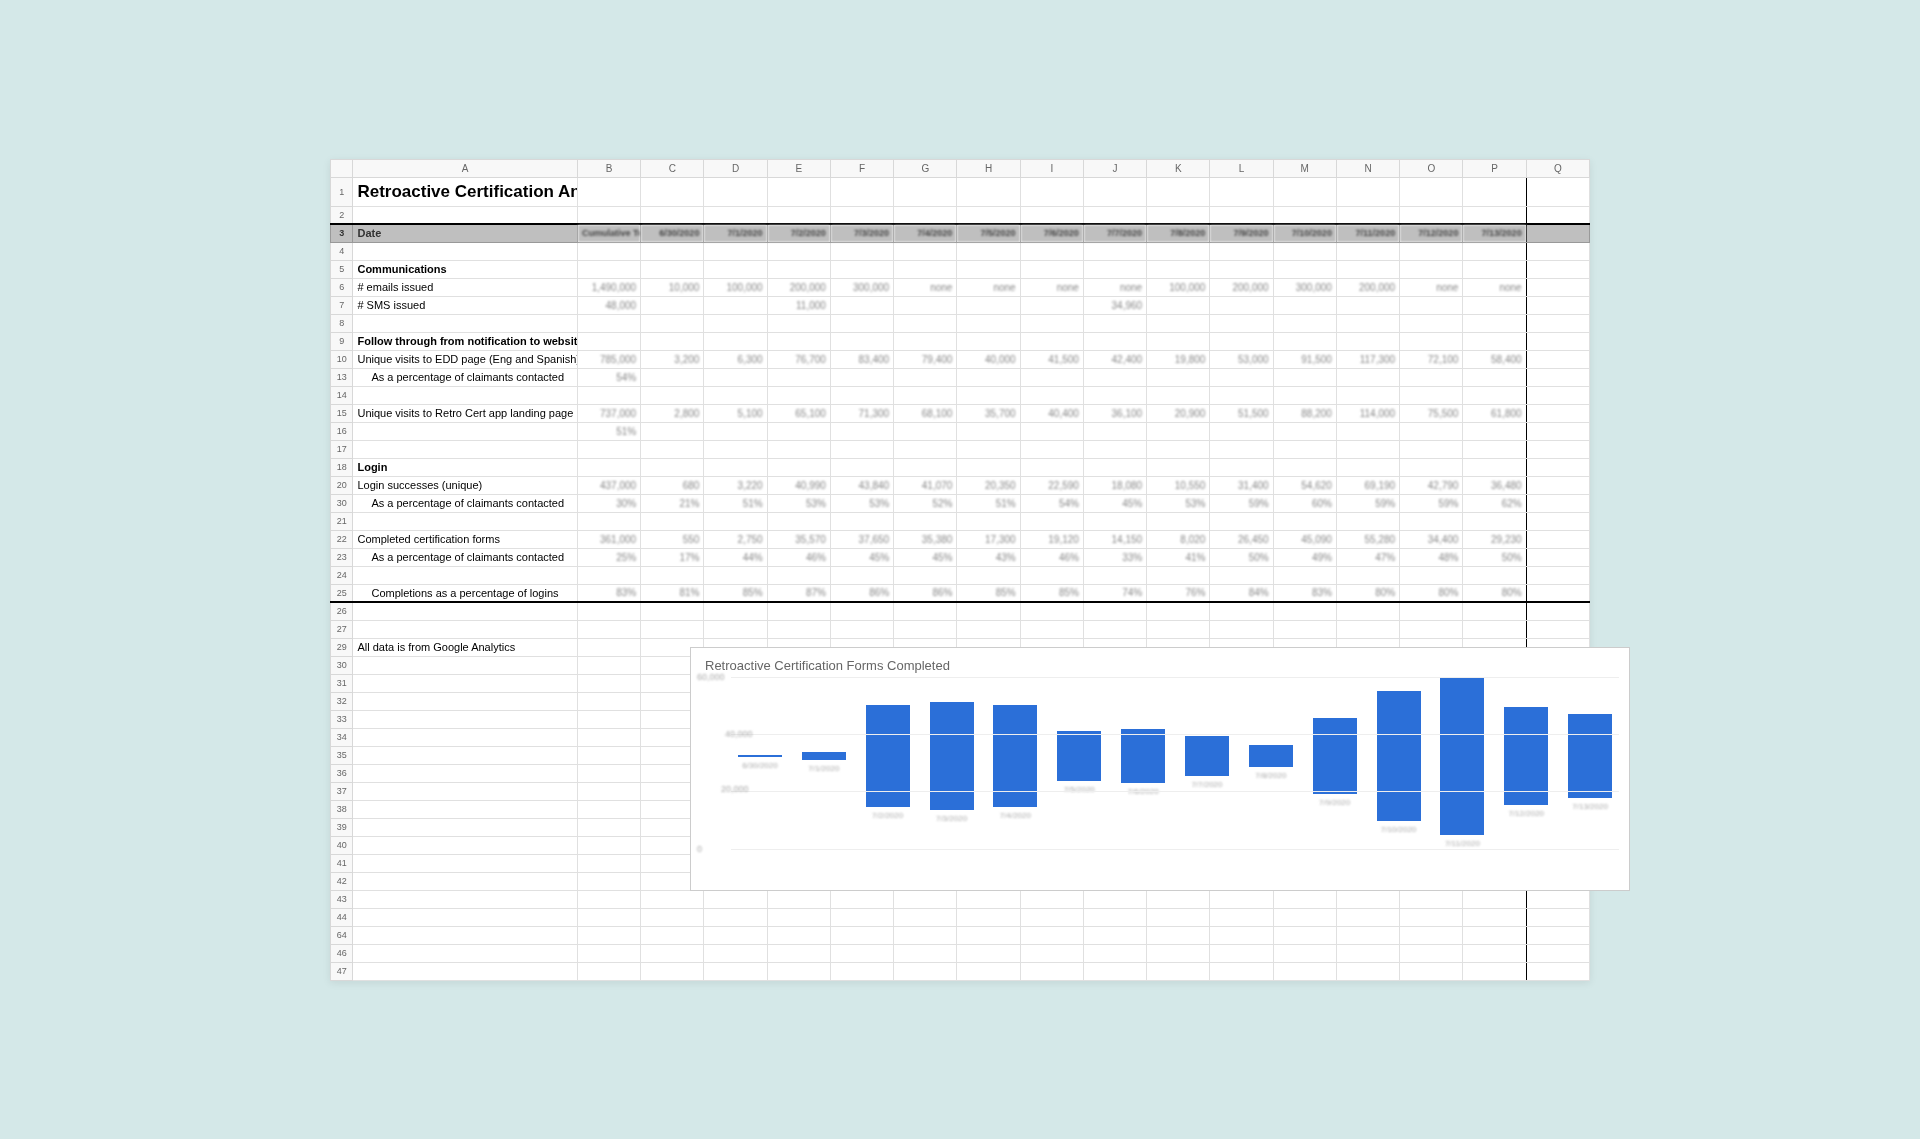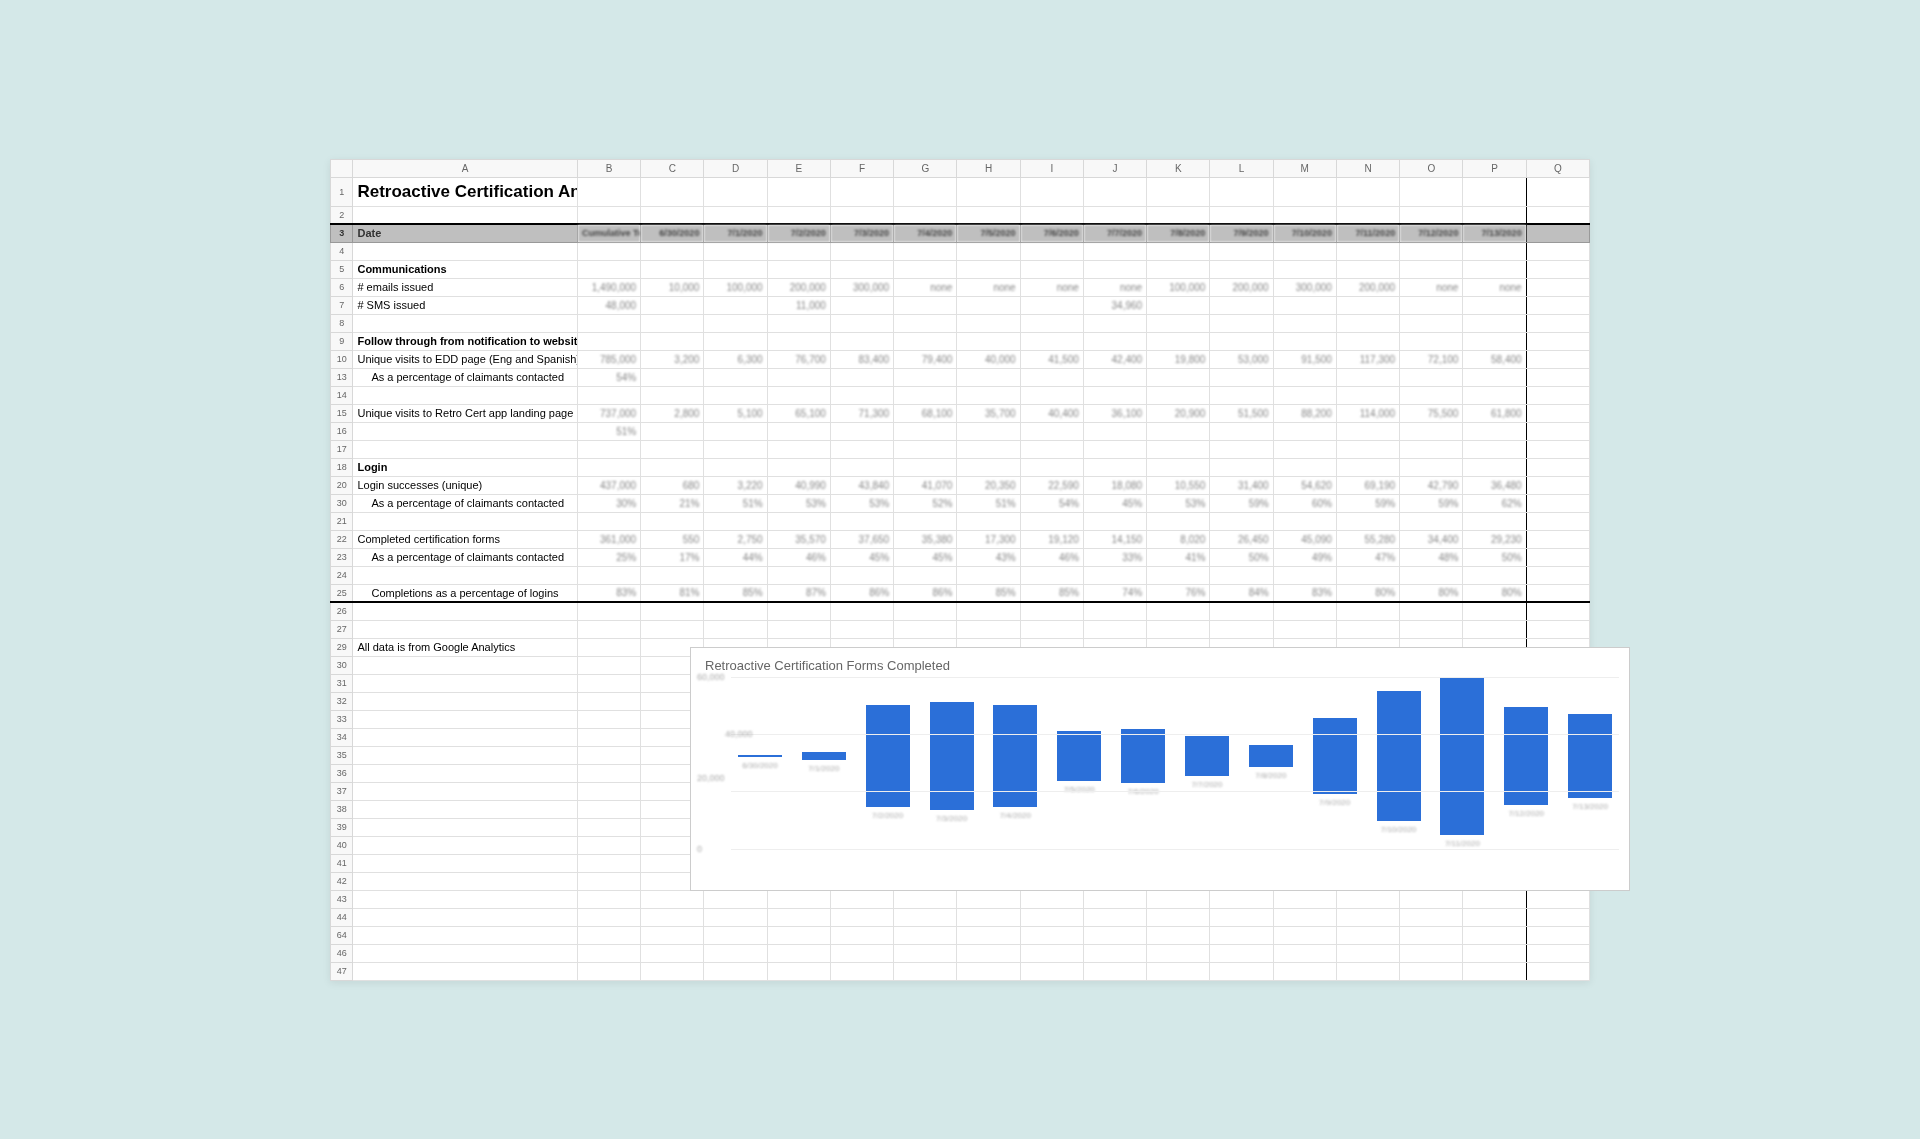--- a/index.html
+++ b/index.html
@@ -1065,20 +1065,20 @@
             <div class="bar-lbl">7/12/2020</div>
           </div>
           <div class="bar-col">
             <div class="bar" style="height: 83.7927px;"></div>
             <div class="bar-lbl">7/13/2020</div>
           </div>
         </div>
     <div class="gridline" style="top: 172px;"></div>
         <div class="ytick" style="top: 167px;">0</div>
         <div class="gridline" style="top: 114.667px;"></div>
-        <div class="ytick" style="top: 96px;">20,000</div>
+        <div class="ytick" style="top: 107px; margin-left: 24px;">20,000</div>
         <div class="gridline" style="top: 57.3333px;"></div>
         <div class="ytick" style="top: 52.3333px; margin-left: 28px;">40,000</div>
         <div class="gridline" style="top: 0px;"></div>
         <div class="ytick" style="top: -5px;">60,000</div>
       </div>
   </div>
 </div>
 
 </body></html>

